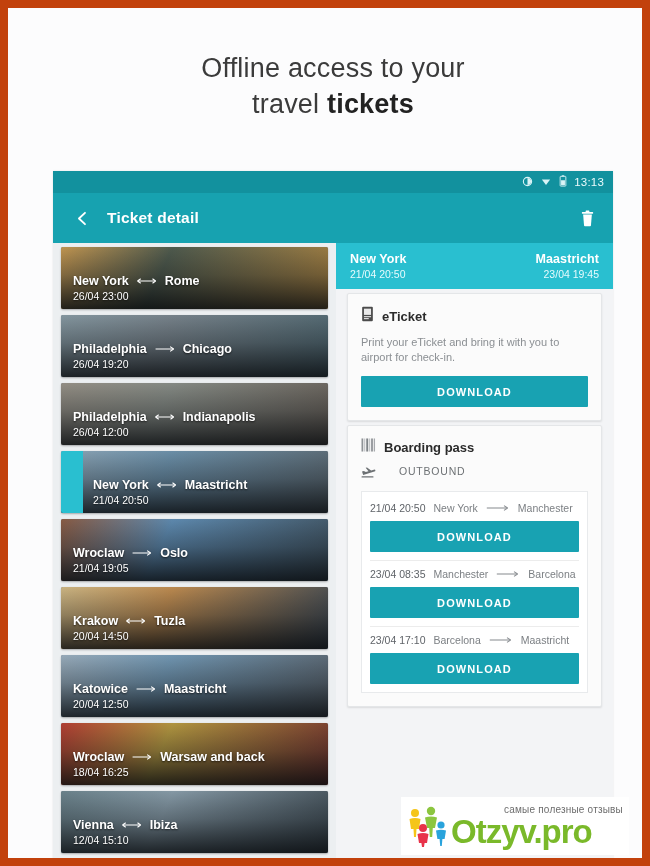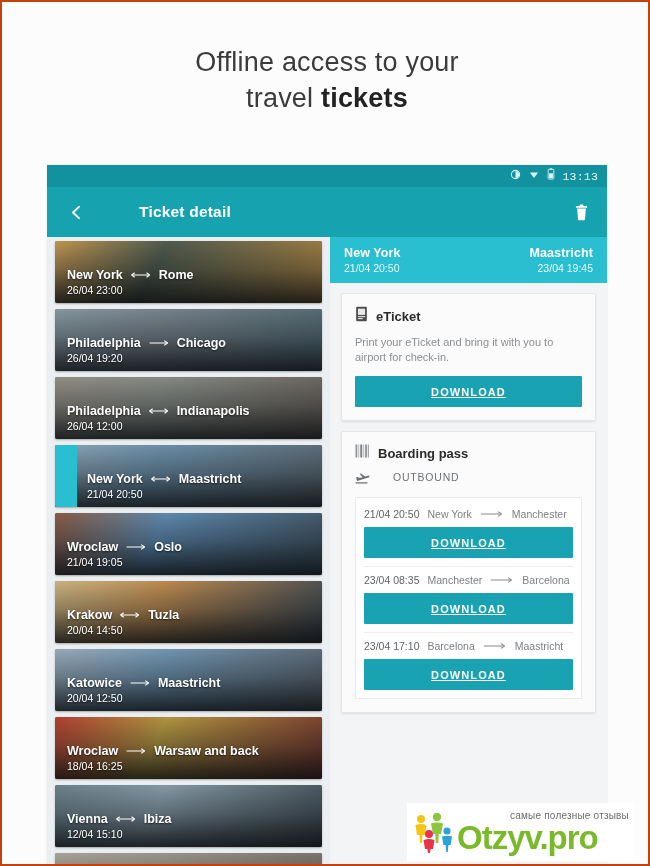--- a/index.html
+++ b/index.html
@@ -6,21 +6,21 @@
   html, body {
     width: 650px; height: 866px;
     font-family: "Liberation Sans", sans-serif;
     background: #fdfdfd;
     overflow: hidden;
   }
   #page {
     position: relative;
     width: 650px; height: 866px;
     background: #fcfcfd;
-    border: 2px solid #c2410c;
+    border: 8px solid #c2410c;
     overflow: hidden;
   }
 
   
   .promo {
     position: absolute;
     top: 42px; left: 0; width: 650px;
     text-align: center;
     color: #3b3b3b;
     font-size: 27px;
@@ -42,37 +42,35 @@
 
   
   .statusbar {
     height: 22px;
     background: #12919e;
     display: flex;
     align-items: center;
     justify-content: flex-end;
     padding-right: 9px;
     gap: 7px;
-    font-family: Liberation Mono, monospace;
   }
   .statusbar .sysicon { display: block; }
   .clock {
     color: #eafafb;
     font-size: 11.5px;
     letter-spacing: 0.2px;
   }
 
   
   .actionbar {
     height: 50px;
     background: #17a2b0;
     display: flex;
     align-items: center;
     padding: 0 14px 0 16px;
-    gap: 38px;
   }
   .back-btn { width: 26px; height: 26px; display:flex; align-items:center; justify-content:center; cursor: pointer; }
   .actionbar .title {
     color: #ffffff;
     font-size: 15.5px;
     font-weight: 700;
     margin-left: 12px;
     letter-spacing: 0.2px;
     flex: 1;
   }
@@ -151,21 +149,21 @@
   .rs-col { display: flex; flex-direction: column; }
   .rs-col.left { align-items: flex-start; flex: 1; }
   .rs-col.mid { align-items: center; flex: 1; }
   .rs-col.right { align-items: flex-end; flex: 1; }
   .rs-city { font-size: 12.5px; font-weight: 700; letter-spacing: 0.1px; }
   .rs-time { font-size: 10.5px; color: #e6fbfd; margin-top: 2px; }
   .rs-dur  { font-size: 10.5px; color: #effcfe; margin-top: 2px; }
 
   .card {
     background: #fbfbfb;
-    margin: 10px 11px 0 11px;
+    margin: 4px 11px 0 11px;
     padding: 12px 13px 13px 13px;
     border: 1px solid #e4e6e8;
     border-radius: 2px;
     box-shadow: 0 1px 2px rgba(0,0,0,0.10);
   }
   .card-head {
     display: flex; align-items: center; gap: 8px;
     margin-bottom: 9px;
   }
   .card-head .ch-label {
@@ -180,21 +178,20 @@
     background: #18a2b2;
     color: #ffffff;
     border: none;
     height: 31px;
     font-size: 11px;
     font-weight: 700;
     letter-spacing: 1.1px;
     font-family: "Liberation Sans", sans-serif;
     cursor: pointer;
     border-radius: 1px;
-    text-decoration: underline;
   }
   .outbound-row {
     display: flex; align-items: flex-start; gap: 23px;
     margin-bottom: 8px;
   }
   .outbound-row .ob-label {
     font-size: 10.5px; color: #6d7174; letter-spacing: 0.8px;
   }
   .seg-box {
     border: 1px solid #e8eaec;

